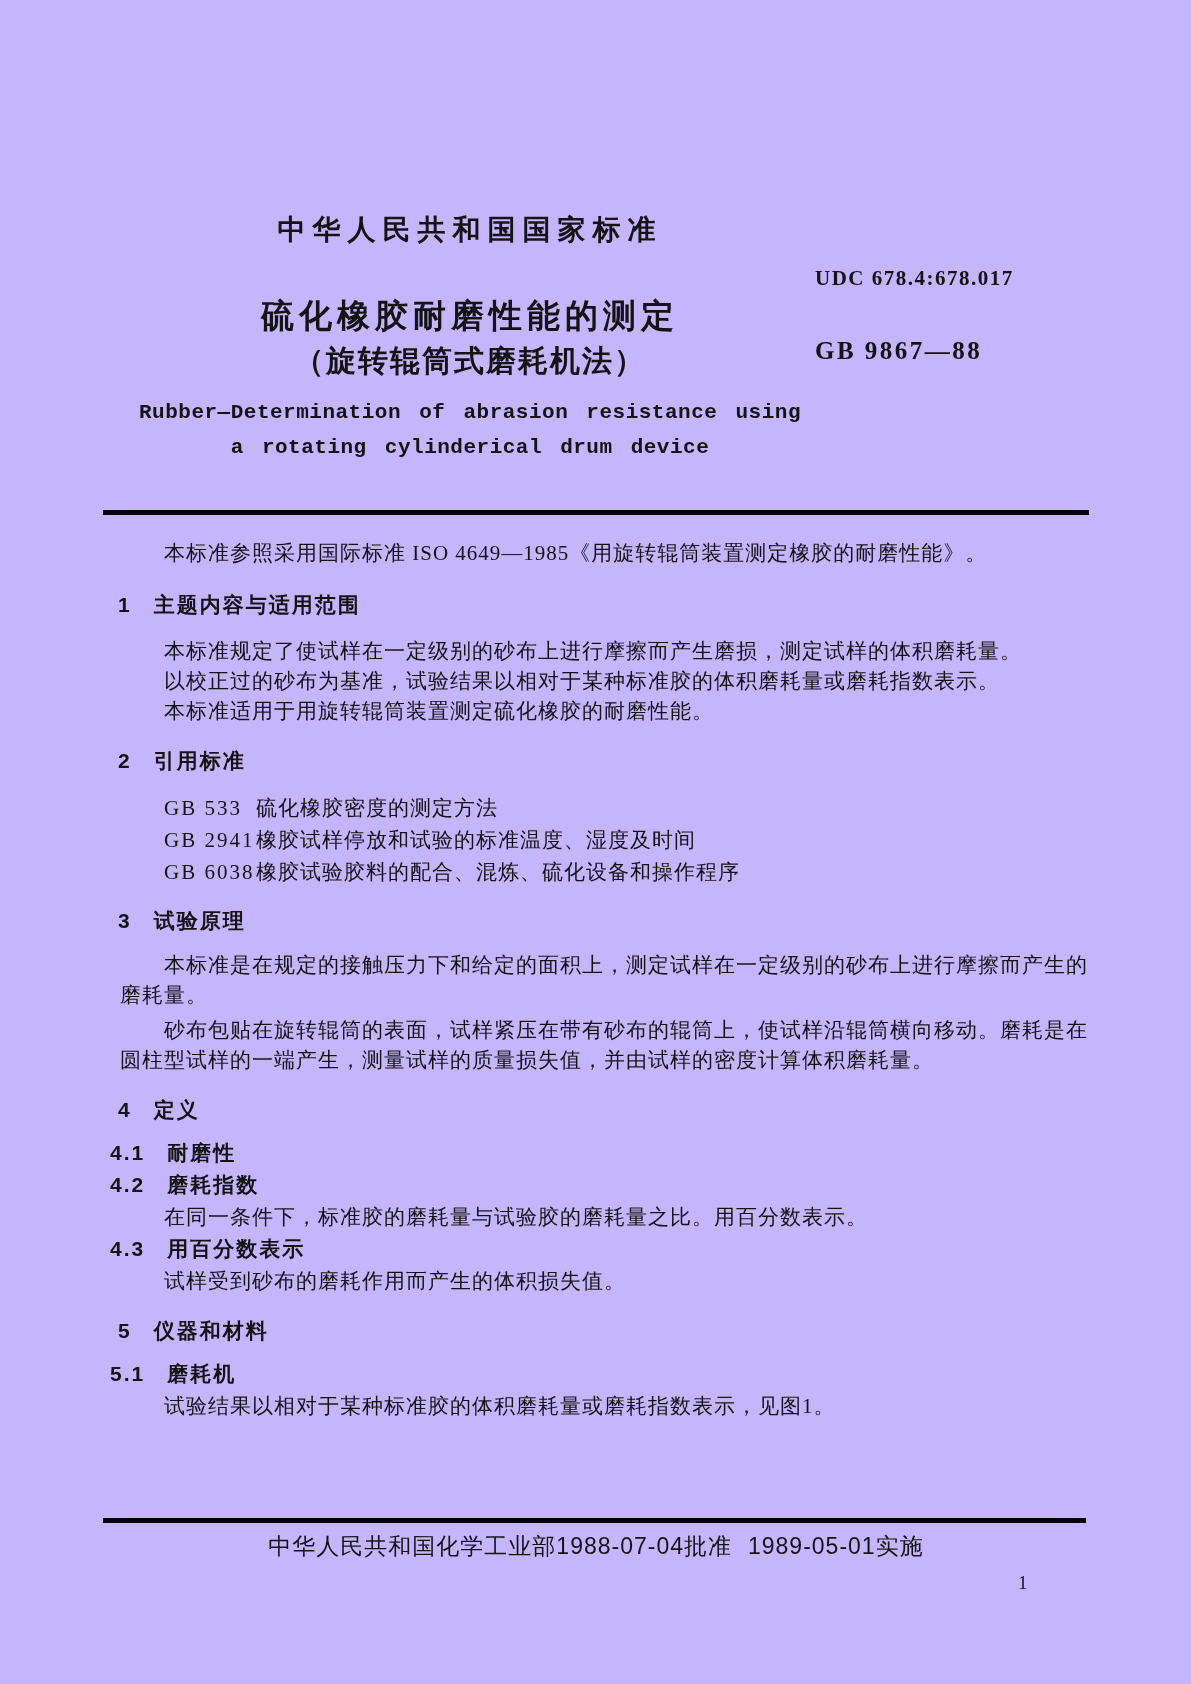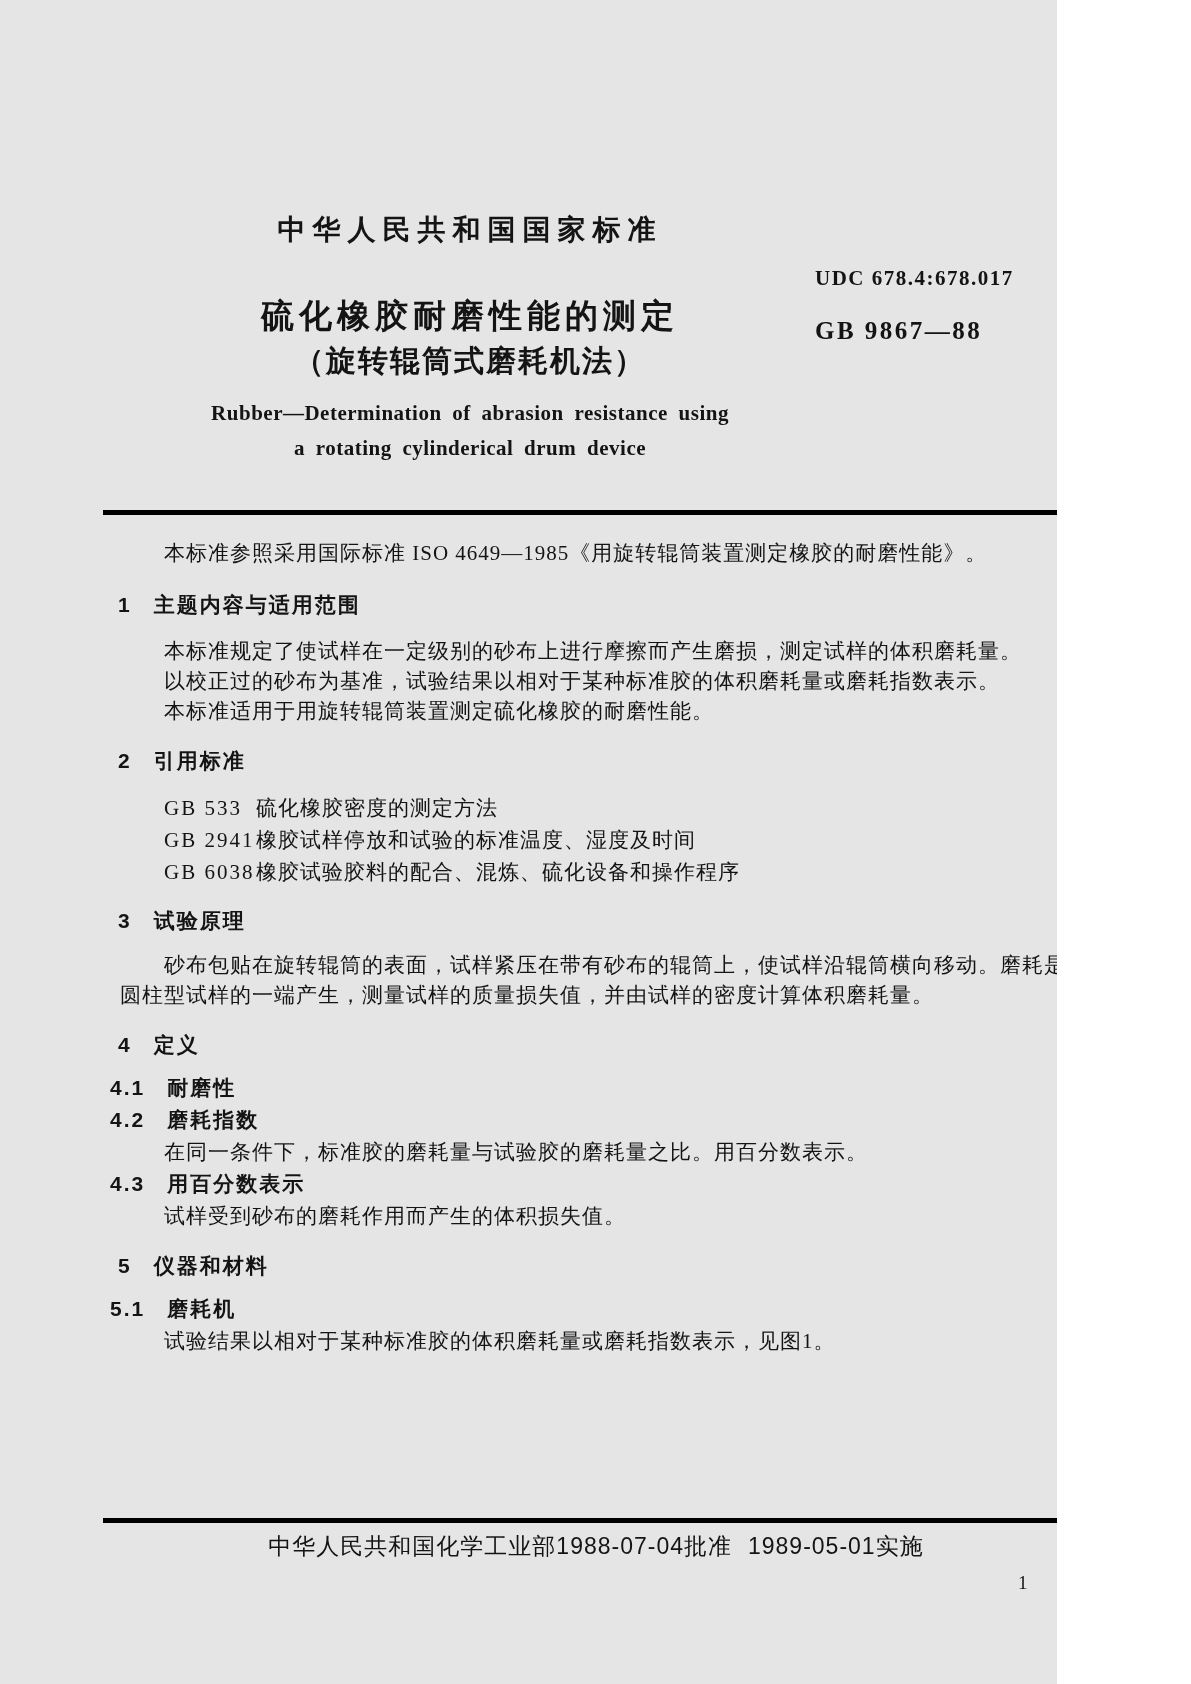--- a/index.html
+++ b/index.html
@@ -1,33 +1,34 @@
 <!DOCTYPE html>
 <html><head>
 <meta charset="utf-8">
 <style>
   * { box-sizing: border-box; }
   html, body { margin: 0; padding: 0; background: #ffffff; }
   .page {
     position: relative;
-    width: 1057px;
+    width: 1191px;
     height: 1684px;
-    background: #e5e5e5;
+    background: #c4b5fd;
     color: #141414;
     font-family: "Liberation Serif", "DejaVu Serif", serif;
     overflow: hidden;
   }
 
   
   .hdr-center {
     position: absolute;
     left: 130px;
     width: 680px;
     text-align: center;
     white-space: nowrap;
+    font-family: Liberation Mono, monospace;
   }
   .std-label {
     top: 211px;
     font-family: "Liberation Sans", "DejaVu Sans", sans-serif;
     font-weight: bold;
     font-size: 28px;
     letter-spacing: 7px;
   }
   .title-cn {
     top: 294px;
@@ -62,21 +63,21 @@
     left: 815px;
     top: 266px;
     font-weight: bold;
     font-size: 21px;
     letter-spacing: 1.5px;
     white-space: nowrap;
   }
   .gb-code {
     position: absolute;
     left: 815px;
-    top: 317px;
+    top: 337px;
     font-weight: bold;
     font-size: 25px;
     letter-spacing: 2.5px;
     white-space: nowrap;
     text-align: right;
   }
   .rule-top {
     position: absolute;
     left: 103px;
     top: 510px;
@@ -181,20 +182,21 @@
     <p class="indent">本标准适用于用旋转辊筒装置测定硫化橡胶的耐磨性能。</p>
 
     <h2 class="sec sec-2"><span class="num">2</span><span>引用标准</span></h2>
     <ul class="refs">
       <li><span class="ref-code">GB 533</span><span>硫化橡胶密度的测定方法</span></li>
       <li><span class="ref-code">GB 2941</span><span>橡胶试样停放和试验的标准温度、湿度及时间</span></li>
       <li><span class="ref-code">GB 6038</span><span>橡胶试验胶料的配合、混炼、硫化设备和操作程序</span></li>
     </ul>
 
     <h2 class="sec sec-3"><span class="num">3</span><span>试验原理</span></h2>
+    <p class="indent">本标准是在规定的接触压力下和给定的面积上，测定试样在一定级别的砂布上进行摩擦而产生的磨耗量。</p>
     <p class="indent p-gap">砂布包贴在旋转辊筒的表面，试样紧压在带有砂布的辊筒上，使试样沿辊筒横向移动。磨耗是在圆柱型试样的一端产生，测量试样的质量损失值，并由试样的密度计算体积磨耗量。</p>
 
     <h2 class="sec sec-4"><span class="num">4</span><span>定义</span></h2>
     <h3 class="sub"><span class="num">4.1</span><span>耐磨性</span></h3>
     <h3 class="sub"><span class="num">4.2</span><span>磨耗指数</span></h3>
     <p class="indent sub-p">在同一条件下，标准胶的磨耗量与试验胶的磨耗量之比。用百分数表示。</p>
     <h3 class="sub"><span class="num">4.3</span><span>用百分数表示</span></h3>
     <p class="indent sub-p">试样受到砂布的磨耗作用而产生的体积损失值。</p>
 
     <h2 class="sec sec-5"><span class="num">5</span><span>仪器和材料</span></h2>

